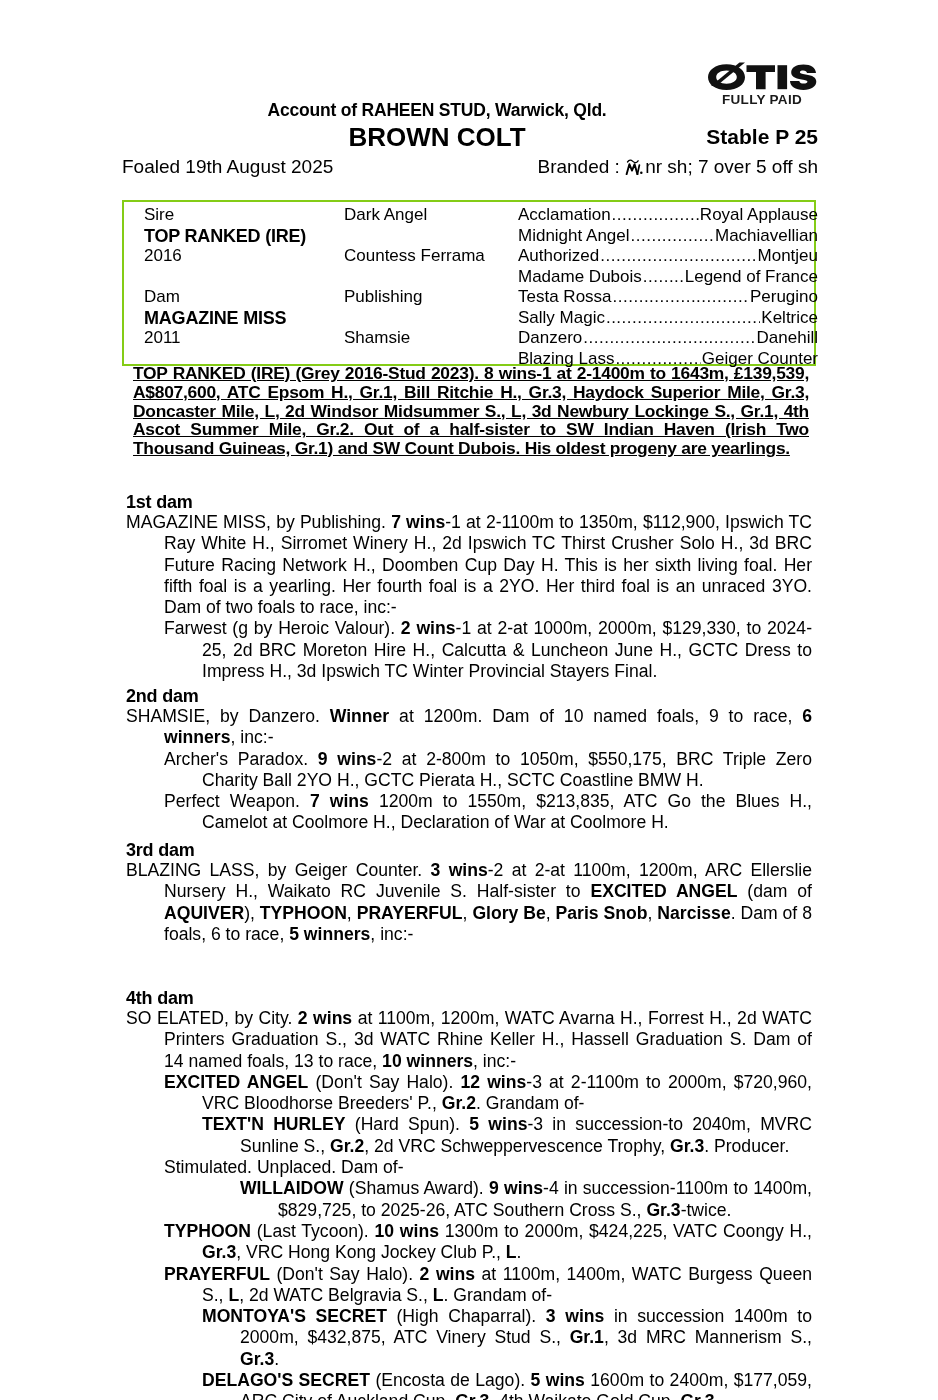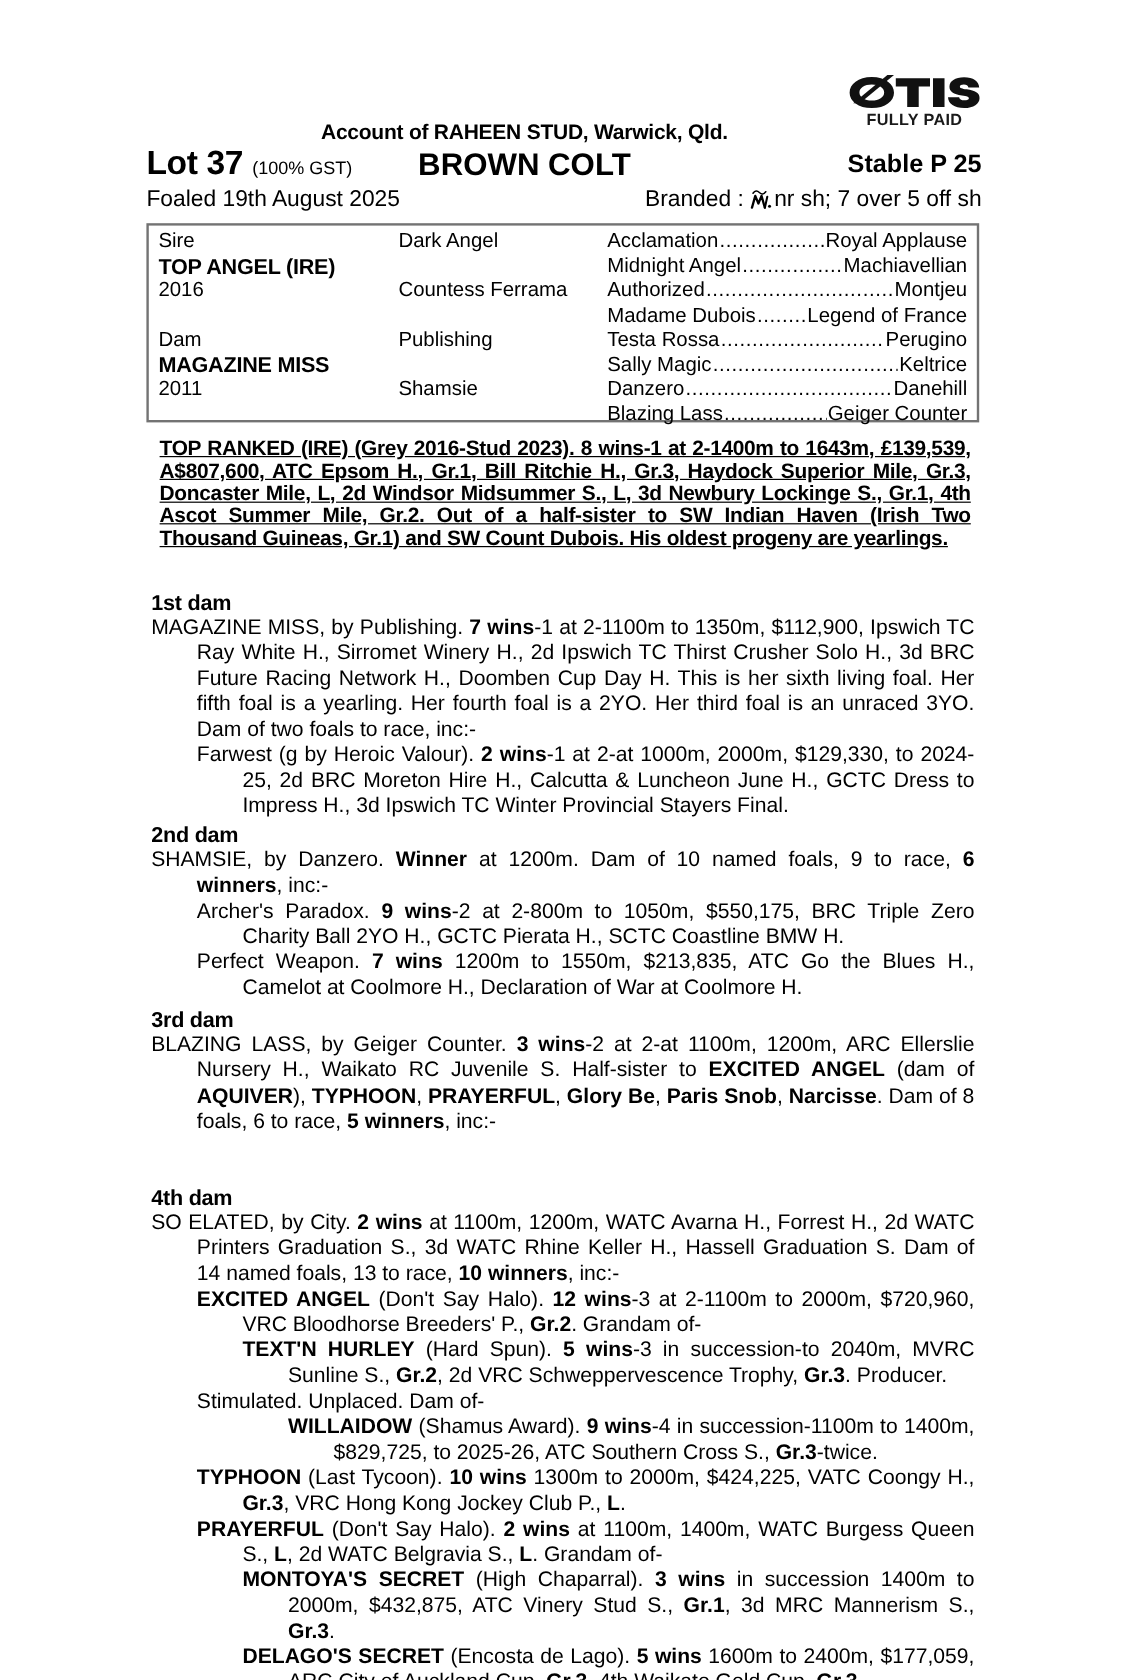--- a/index.html
+++ b/index.html
@@ -122,25 +122,26 @@
     display: inline-block;
     vertical-align: -2px;
     width: 20px;
     height: 17px;
   }
 
   
   .ped {
     position: absolute;
     left: 122px;
-    top: 186px;
+    top: 200px;
     width: 694px;
     height: 166px;
-    border: 2px solid #737373;
+    border: 2px solid #84cc16;
     box-sizing: border-box;
+    padding-left: 12px;
   }
   .ped-inner {
     position: relative;
     width: 100%;
     height: 100%;
   }
   .ped-col1 { position: absolute; left: 8px;   top: 3px; width: 200px; }
   .ped-col2 { position: absolute; left: 208px; top: 3px; width: 160px; }
   .ped-col3 { position: absolute; left: 382px; top: 3px; width: 300px; }
 
@@ -241,21 +242,20 @@
             <path d="M84.0 19.0 L93.3 19.0 C93.4 20.7 95.0 21.6 97.7 21.6 C100.0 21.6 101.4 20.9 101.4 19.8 C101.4 18.5 99.8 18.1 95.6 17.5 C88.6 16.5 85.2 14.4 85.2 10.3 C85.2 5.6 89.9 2.4 97.4 2.4 C105.0 2.4 109.7 5.7 110.0 11.0 L101.0 11.0 C100.8 9.4 99.4 8.5 97.2 8.5 C95.1 8.5 93.9 9.2 93.9 10.2 C93.9 11.4 95.6 11.8 99.6 12.4 C106.7 13.4 110.3 15.4 110.3 19.6 C110.3 24.6 105.3 28.0 97.5 28.0 C89.3 28.0 84.2 24.5 84.0 19.0 Z"></path>
           </g>
         </svg>
       </span>
       <span class="logo-sub">FULLY PAID</span>
     </div>
 
     <div class="acct">Account of RAHEEN STUD, Warwick, Qld.</div>
 
     <div class="row-lot">
-      <div class="lot-no"><span>Lot 37</span> <span class="lot-gst">(100% GST)</span></div>
       <div class="colour-sex">BROWN COLT</div>
       <div class="stable">Stable P 25</div>
     </div>
 
     <div class="row-foaled">
       <div class="foaled">Foaled 19th August 2025</div>
       <div class="branded"><span>Branded :</span>
         <span class="brand-glyph">
           <svg width="20" height="17" viewBox="0 0 20 17" xmlns="http://www.w3.org/2000/svg" aria-hidden="true">
             <path d="M2.5 4.0 C4.2 1.6 6.0 1.6 7.8 3.4 C9.6 5.2 11.4 5.2 13.1 2.8" stroke="#000" stroke-width="1.3" fill="none" stroke-linecap="round"></path>
@@ -265,21 +265,21 @@
           </svg>
         </span><span>nr sh; 7 over 5 off sh</span></div>
     </div>
   </div>
 
   <div class="ped">
     <div class="ped-inner">
 
       <div class="ped-col1">
         <div class="pl">Sire</div>
-        <div class="pl b">TOP ANGEL (IRE)</div>
+        <div class="pl b">TOP RANKED (IRE)</div>
         <div class="pl">2016</div>
         <div class="pl blank">&nbsp;</div>
         <div class="pl">Dam</div>
         <div class="pl b">MAGAZINE MISS</div>
         <div class="pl">2011</div>
       </div>
 
       <div class="ped-col2">
         <div class="pl">Dark Angel</div>
         <div class="pl blank">&nbsp;</div>

